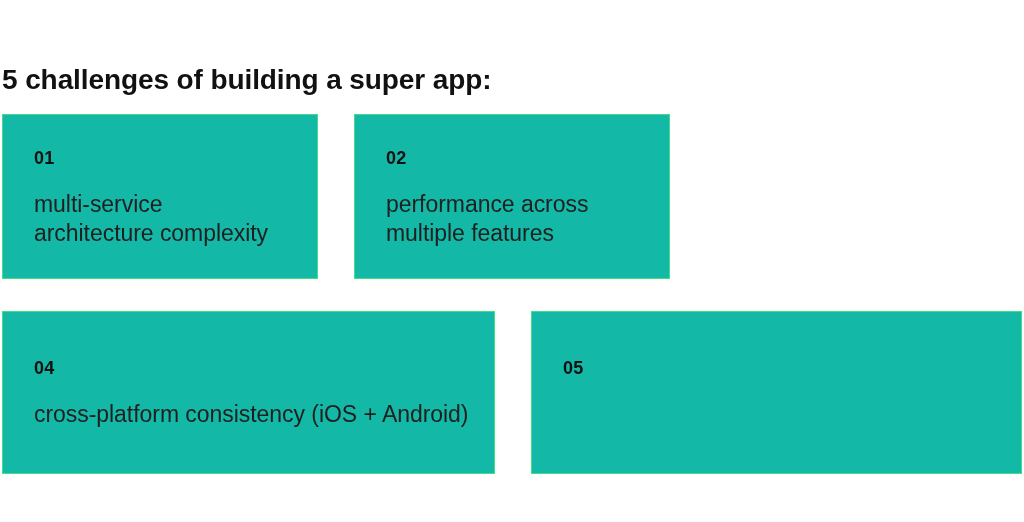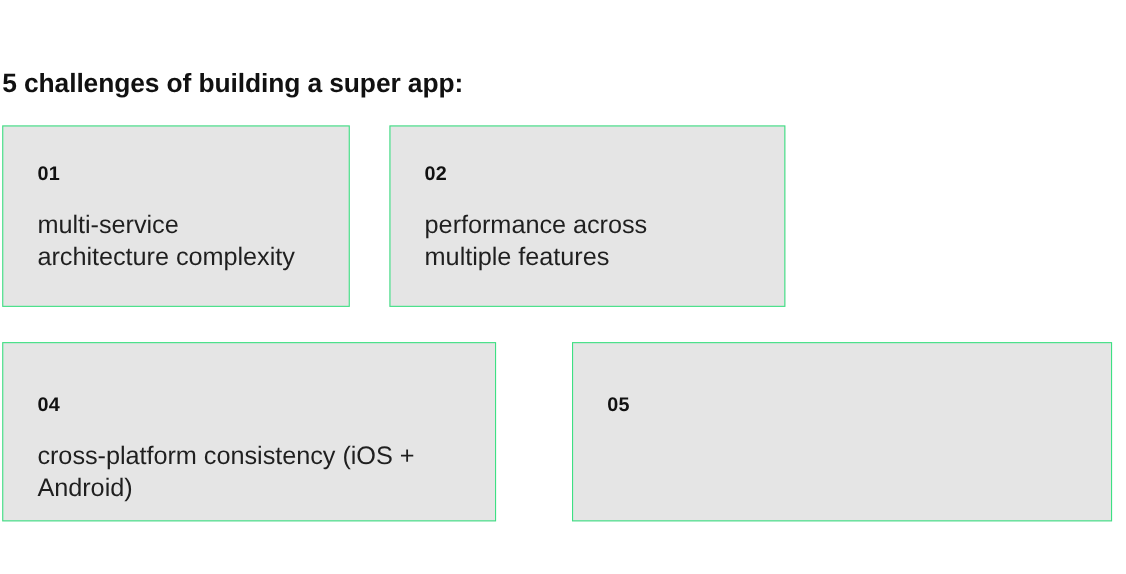--- a/index.html
+++ b/index.html
@@ -24,55 +24,55 @@
     top: 0;
     width: 1024px;
     height: 522px;
   }
 
   
   .page-title {
     position: absolute;
     left: 2px;
     top: 46px;
-    font-size: 24px;
+    font-size: 28px;
     line-height: 30px;
     font-weight: bold;
     letter-spacing: -0.1px;
     color: #111111;
     white-space: nowrap;
   }
 
   
   .card-grid {
     position: absolute;
     left: 0;
     top: 0;
     width: 1024px;
     height: 522px;
   }
 
   .card {
     position: absolute;
     box-sizing: border-box;
-    background: #e5e5e5;
+    background: #14b8a6;
     border: 1px solid #3de083;
     border-radius: 0;
   }
 
   
   .card.r1 { top: 114px; height: 165px; }
   .card.c1 { left: 2px;   width: 316px; }
-  .card.c2 { left: 354px; width: 360px; }
+  .card.c2 { left: 354px; width: 316px; }
   .card.c3 { left: 706px; width: 316px; }
 
   
   .card.r2 { top: 311px; height: 163px; }
-  .card.c4 { left: 2px;   width: 449px; }
-  .card.c5 { left: 520px; width: 491px; }
+  .card.c4 { left: 2px;   width: 493px; }
+  .card.c5 { left: 531px; width: 491px; }
 
   .card-inner {
     position: absolute;
     left: 31px;
     right: 18px;
   }
   .card.r1 .card-inner { top: 32px; }
   .card.r2 .card-inner { top: 45px; }
 
   .card-number {

